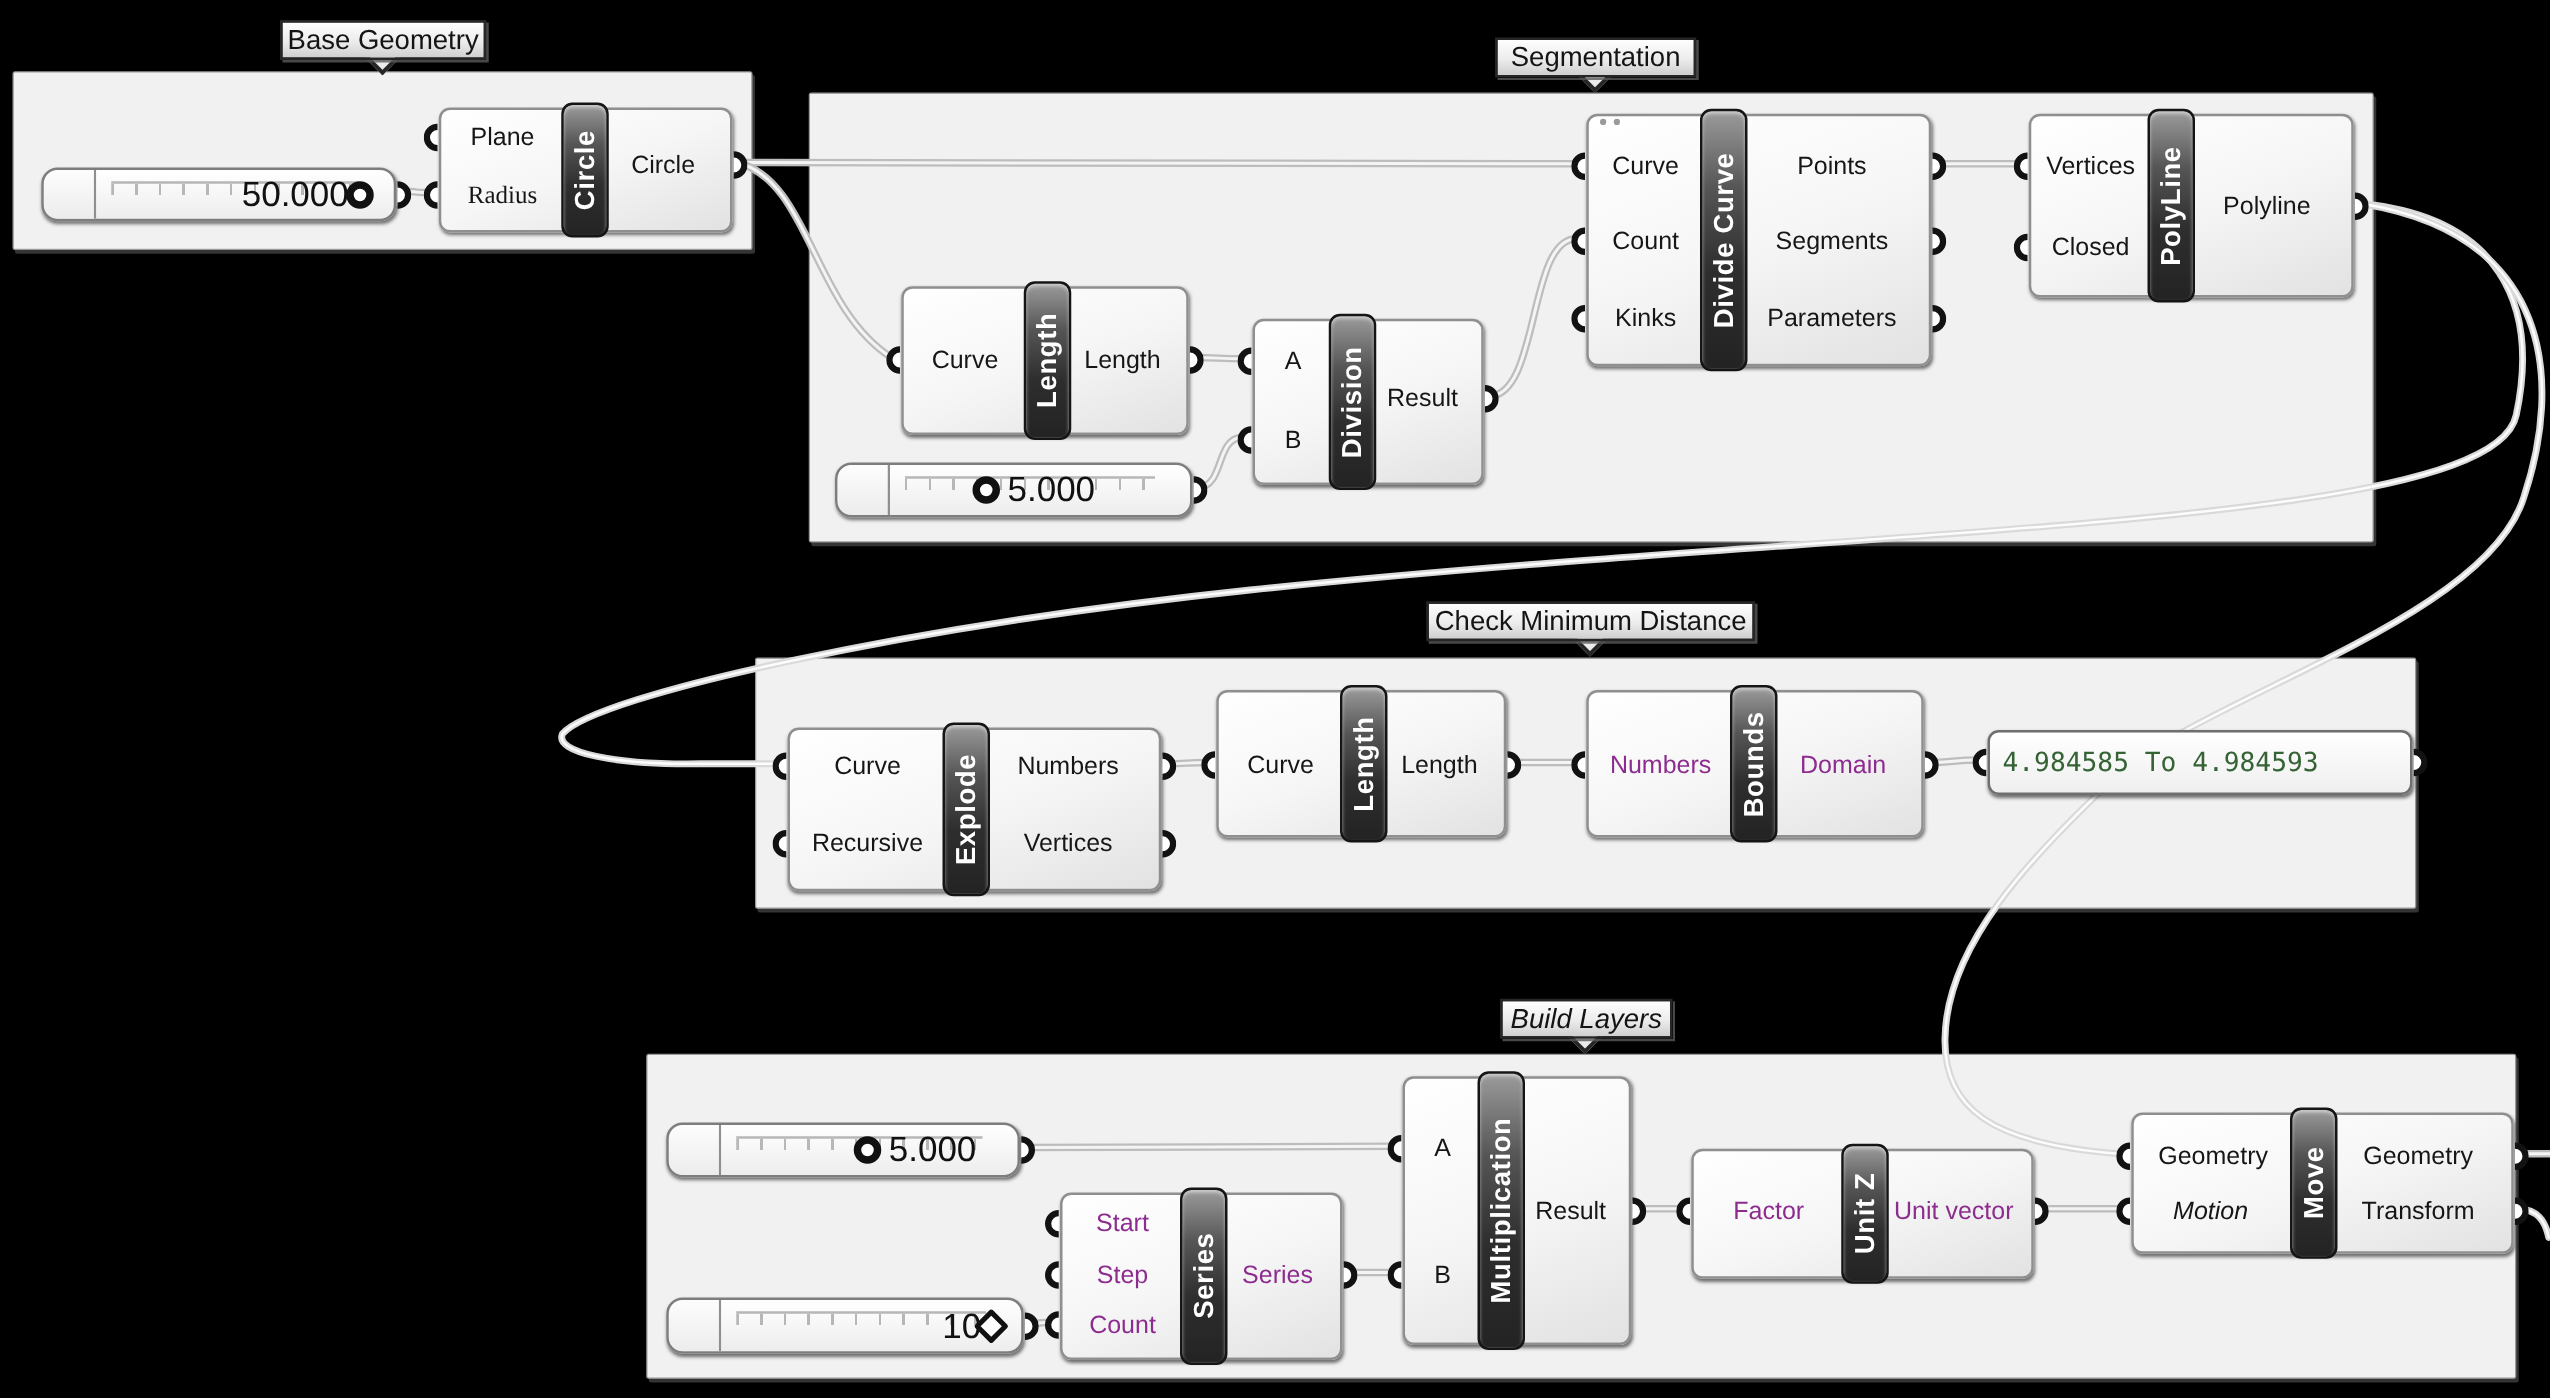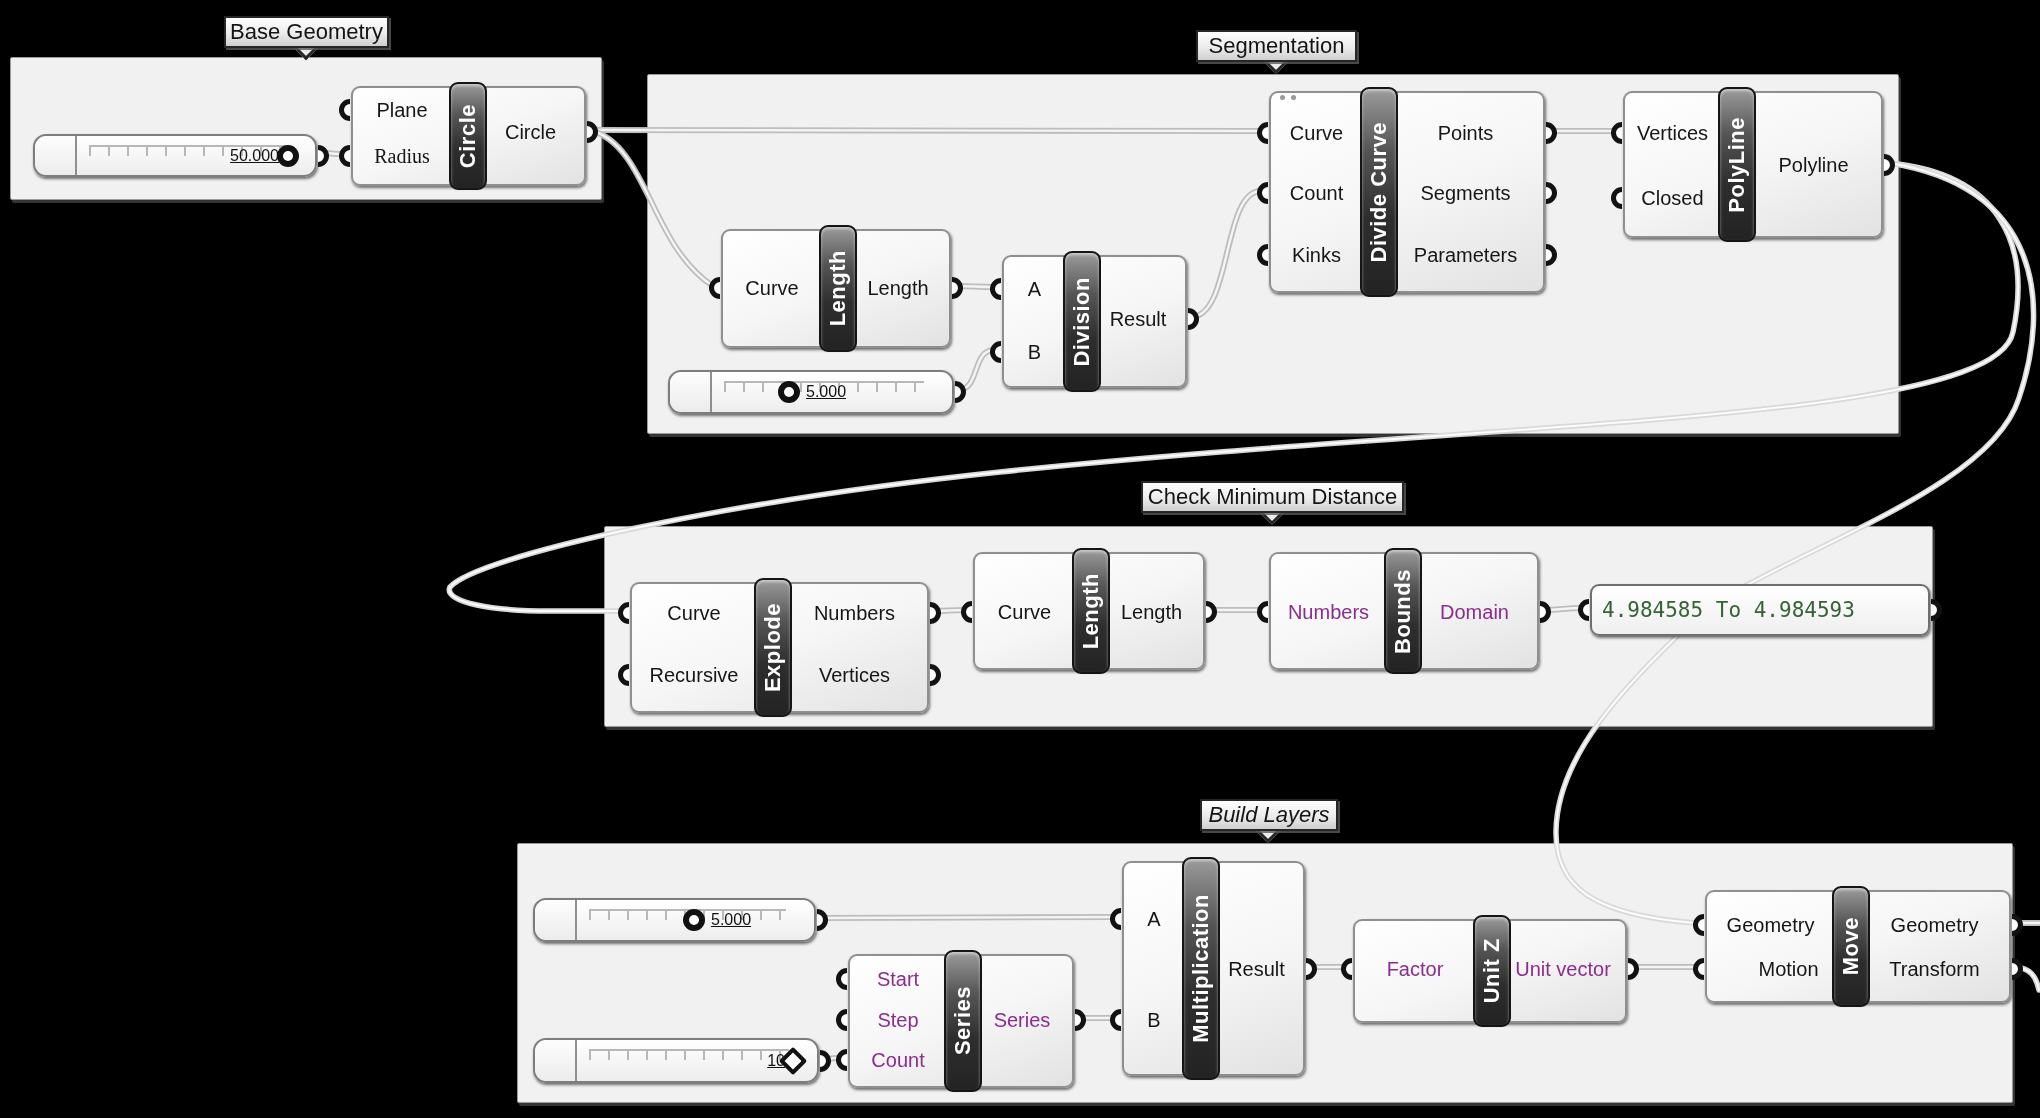--- a/index.html
+++ b/index.html
@@ -25,22 +25,22 @@
   .port{position:absolute;width:11px;height:24px;overflow:hidden;z-index:23;}
   .port::before{content:"";display:block;box-sizing:border-box;width:22px;height:22px;margin-top:1px;
         border:5px solid #121212;border-radius:50%;background:#fff;}
   .port.out::before{margin-left:-11px;}
   .slider{position:absolute;background:linear-gradient(180deg,#ffffff,#ededed);border:2px solid #7d7d7d;
         border-radius:13px;z-index:20;box-shadow:1px 2px 3px rgba(0,0,0,.55);}
   .sgrip{position:absolute;left:0;top:0;bottom:0;width:40px;border-right:2px solid #8f8f8f;
         border-radius:13px 0 0 13px;background:linear-gradient(180deg,#fdfdfd,#ececec);}
   .sruler{position:absolute;left:54px;right:28px;top:9px;height:9px;border-top:2px solid #b7b7b7;
         background:repeating-linear-gradient(90deg,#b7b7b7 0 2px,transparent 2px 19px);}
-  .sval{position:absolute;font-size:16px;color:#111;top:50%;transform:translateY(-50%);
-        white-space:nowrap;z-index:21;text-decoration:underline;}
+  .sval{position:absolute;font-size:28px;color:#111;top:50%;transform:translateY(-50%);
+        white-space:nowrap;z-index:21;}
   .knob-round{position:absolute;top:50%;transform:translateY(-50%);width:10px;height:10px;
         border:6px solid #111;border-radius:50%;background:#fff;z-index:22;}
   .knob-diamond{position:absolute;top:50%;transform:translateY(-50%) rotate(45deg);width:12px;height:12px;
         border:4px solid #111;background:#fff;border-radius:2px;z-index:22;}
   .panel{position:absolute;background:linear-gradient(180deg,#ffffff,#efefef);border:2px solid #6f6f6f;
         border-radius:9px;z-index:20;display:flex;align-items:center;padding:0 10px;
         box-shadow:1px 2px 3px rgba(0,0,0,.55);}
   .ptext{font-family:"DejaVu Sans Mono","Liberation Mono",monospace;font-size:21px;white-space:pre;}
   #wires{position:absolute;left:0;top:0;z-index:10;}
   .wire-outer{fill:none;stroke:#bdbdbd;stroke-width:6;stroke-linecap:round;}
@@ -274,21 +274,21 @@
       <div class="port out" style="right: -14px; top: 36px;"></div>
       <div class="plabel" style="left: 160px; top: 35px; width: 96px; color: rgb(141, 44, 143);">Unit vector</div>
     </div>
     <div class="comp" style="left: 1705px; top: 890px; width: 302px; height: 109px;">
       <div class="capsule" style="left: 125px;">
         <span>Move</span>
       </div>
       <div class="port in" style="left: -14px; top: 21px;"></div>
       <div class="plabel" style="left: 10px; top: 20px; width: 107px;">Geometry</div>
       <div class="port in" style="left: -14px; top: 65px;"></div>
-      <div class="plabel" style="left: 28px; top: 64px; width: 107px;">Motion</div>
+      <div class="plabel" style="left: 8px; top: 64px; width: 107px; font-style: italic;">Motion</div>
       <div class="port out" style="right: -14px; top: 21px;"></div>
       <div class="plabel" style="left: 167px; top: 20px; width: 121px;">Geometry</div>
       <div class="port out" style="right: -14px; top: 65px;"></div>
       <div class="plabel" style="left: 167px; top: 64px; width: 121px;">Transform</div>
     </div>
     <div class="slider" style="left: 33px; top: 134px; width: 280px; height: 39px;">
       <div class="sgrip"></div>
       <div class="sruler"></div>
       <div class="sval" style="left: 120px; width: 124px; text-align: right;">50.000</div>
       <div class="knob-round" style="left: 242px;"></div>

